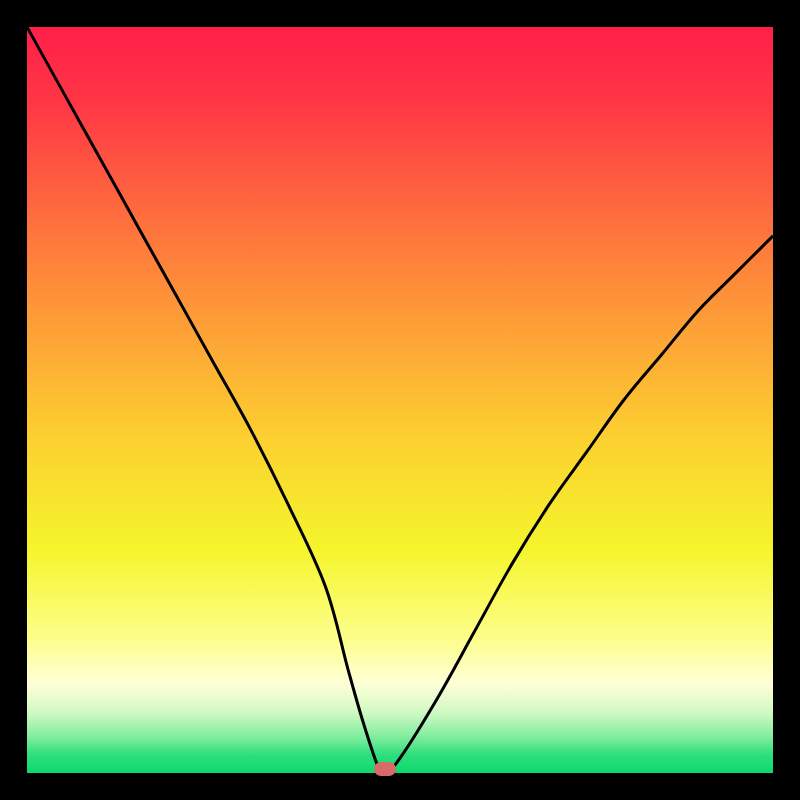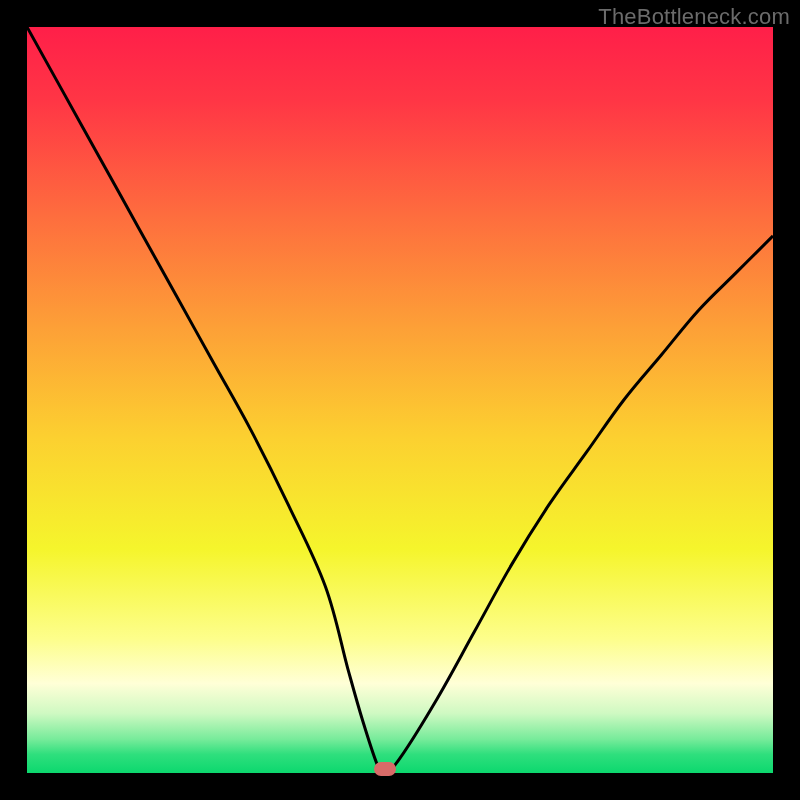--- a/index.html
+++ b/index.html
@@ -50,21 +50,20 @@
     background: #d86a68;
     border-radius: 7px;
     transform: translate(-50%, -50%);
     z-index: 3;
   }
 </style>
 </head>
 <body>
 
 <div class="frame">
-  <div class="watermark">TheBottleneck.com</div>
   <div class="plot-area">
     <svg class="gradient" viewBox="0 0 100 100" preserveAspectRatio="none">
         <defs>
           <linearGradient id="bg-grad" x1="0" y1="0" x2="0" y2="1">
             <stop offset="0%" stop-color="#ff1f49"></stop>
             <stop offset="10%" stop-color="#ff3645"></stop>
             <stop offset="25%" stop-color="#fe6c3e"></stop>
             <stop offset="40%" stop-color="#fd9f37"></stop>
             <stop offset="55.00000000000001%" stop-color="#fcd030"></stop>
             <stop offset="70%" stop-color="#f5f52c"></stop>

